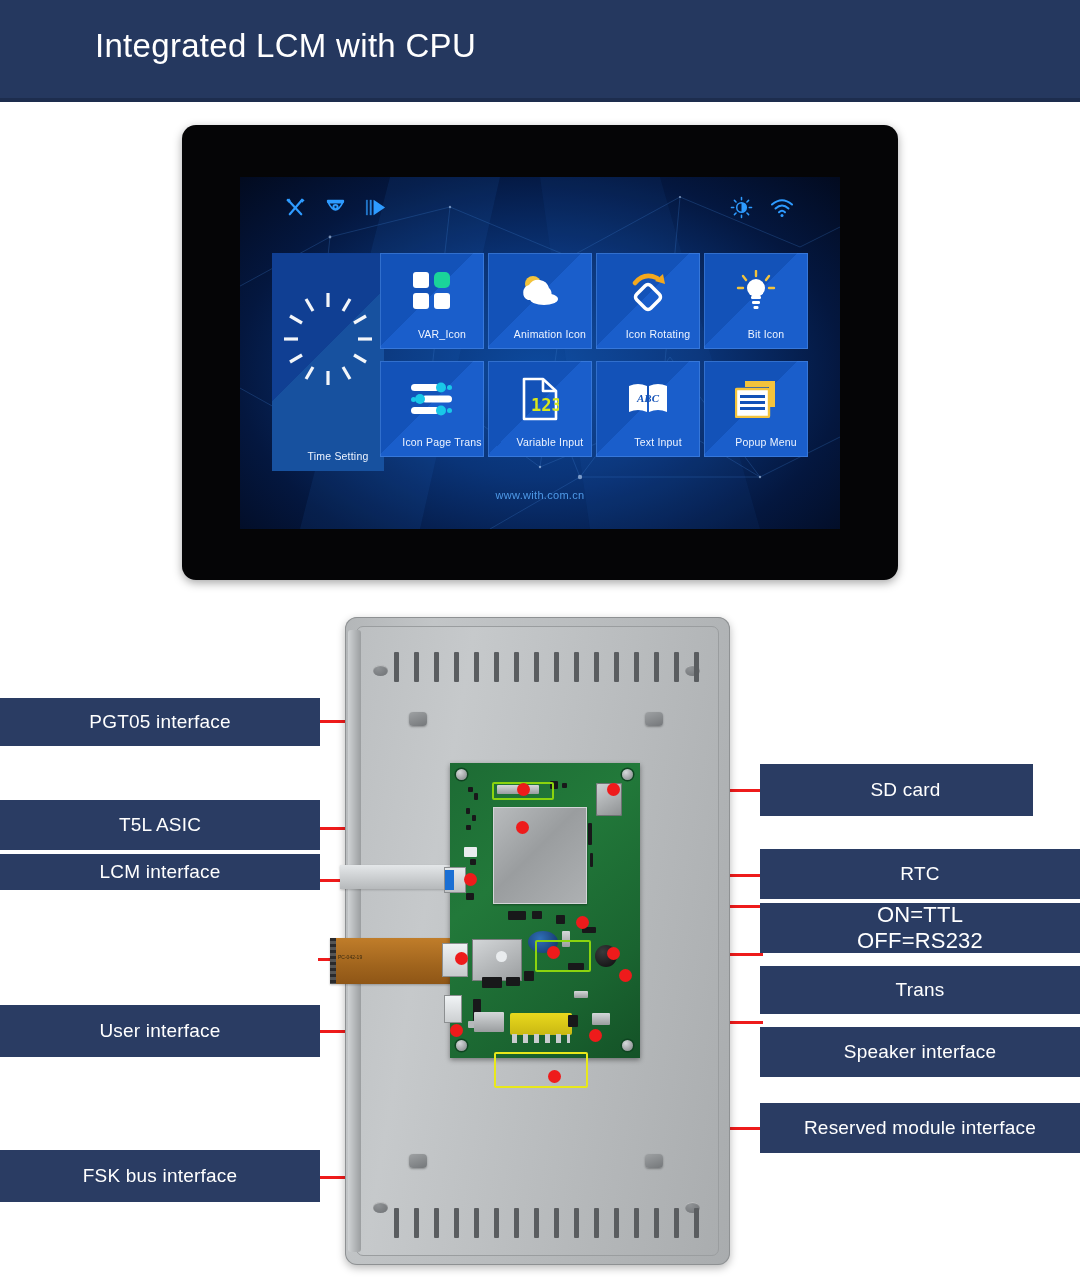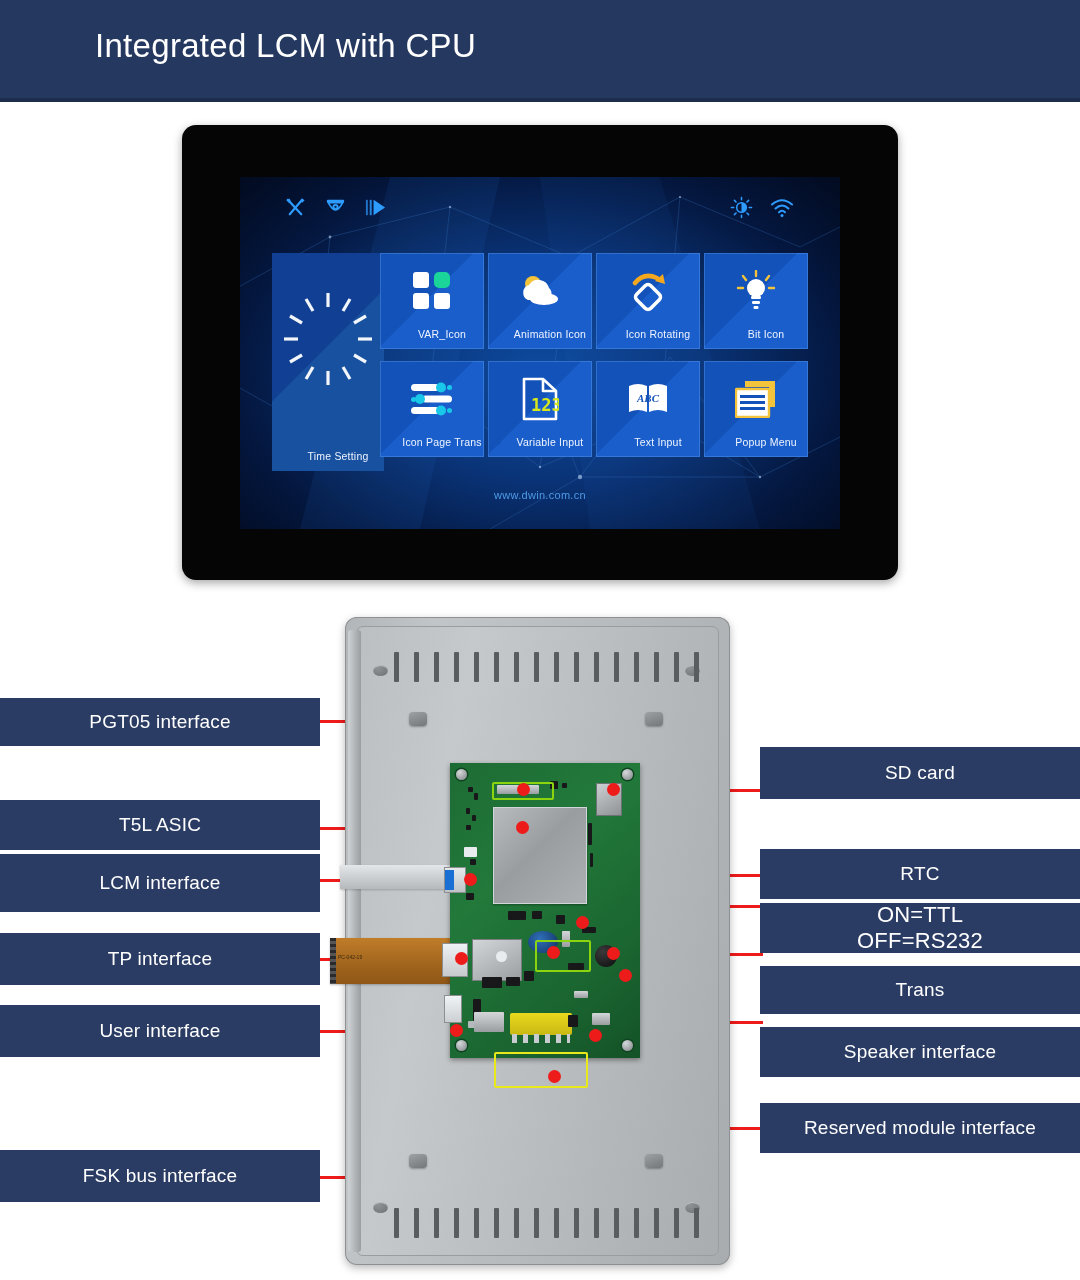--- a/index.html
+++ b/index.html
@@ -412,21 +412,21 @@
             <rect x="1" y="9" width="33" height="28" rx="1" fill="#ffffff" stroke="#f3c33c" stroke-width="2.4"></rect>
             <rect x="5" y="15" width="25" height="3" fill="#1352b8"></rect>
             <rect x="5" y="21" width="25" height="3" fill="#1352b8"></rect>
             <rect x="5" y="27" width="25" height="3" fill="#1352b8"></rect>
           </svg>
         </div>
         <div class="tile-label">Popup Menu</div>
       </div>
     </div>
 
-    <div class="dwin-url">www.dwin.com.cn</div>
+    <div class="dwin-url">www.with.com.cn</div>
   </div>
 </div>
 
 <div class="diagram">
 
   <div class="lead h" style="left:318px;top:120px;width:207px;"></div>
   <div class="lead v" style="left:523px;top:120px;height:78px;"></div>
 
   <div class="lead h" style="left:318px;top:227px;width:205px;"></div>
 
@@ -580,34 +580,31 @@
   <div class="dot" style="left:607px;top:347px;"></div>
   <div class="dot" style="left:619px;top:369px;"></div>
   <div class="dot" style="left:589px;top:429px;"></div>
 
   <div class="bar" style="left:0;top:98px;width:320px;height:48px;">
     <span>PGT05 interface</span>
   </div>
   <div class="bar" style="left:0;top:200px;width:320px;height:50px;">
     <span>T5L  ASIC</span>
   </div>
-  <div class="bar" style="left:0;top:254px;width:320px;height:58px;">
+  <div class="bar" style="left:0;top:254px;width:320px;height:36px;">
     <span>LCM interface</span>
-  </div>
-  <div class="bar" style="left:0;top:333px;width:320px;height:52px;">
-    <span>TP interface</span>
   </div>
   <div class="bar" style="left:0;top:550px;width:320px;height:52px;">
     <span>FSK bus interface</span>
   </div>
   <div class="bar" style="left:0;top:405px;width:320px;height:52px;">
     <span>User interface</span>
   </div>
 
-  <div class="bar" style="left:760px;top:147px;width:320px;height:52px;">
+  <div class="bar" style="left:760px;top:164px;width:255px;height:52px;padding-left:18px;">
     <span>SD card</span>
   </div>
   <div class="bar" style="left:760px;top:249px;width:320px;height:50px;">
     <span>RTC</span>
   </div>
   <div class="bar two" style="left:760px;top:303px;width:320px;height:50px;flex-direction:column;">
     <span>ON=TTL</span>
     <span>OFF=RS232</span>
   </div>
   <div class="bar" style="left:760px;top:366px;width:320px;height:48px;">

